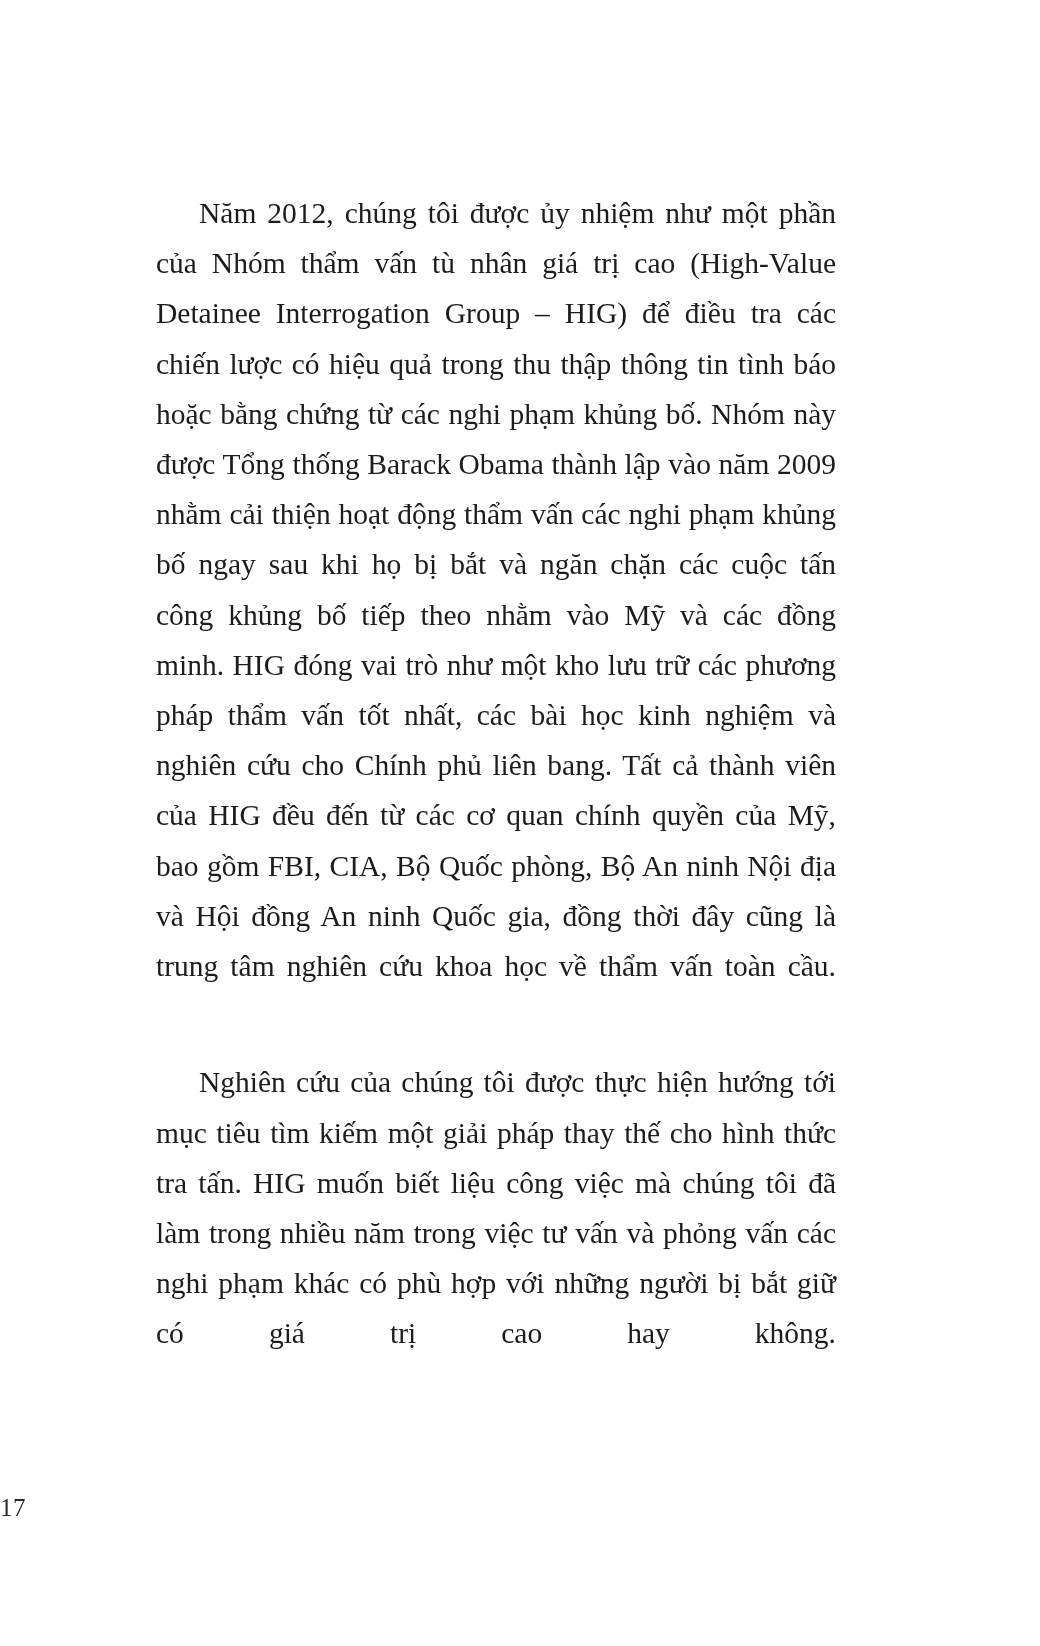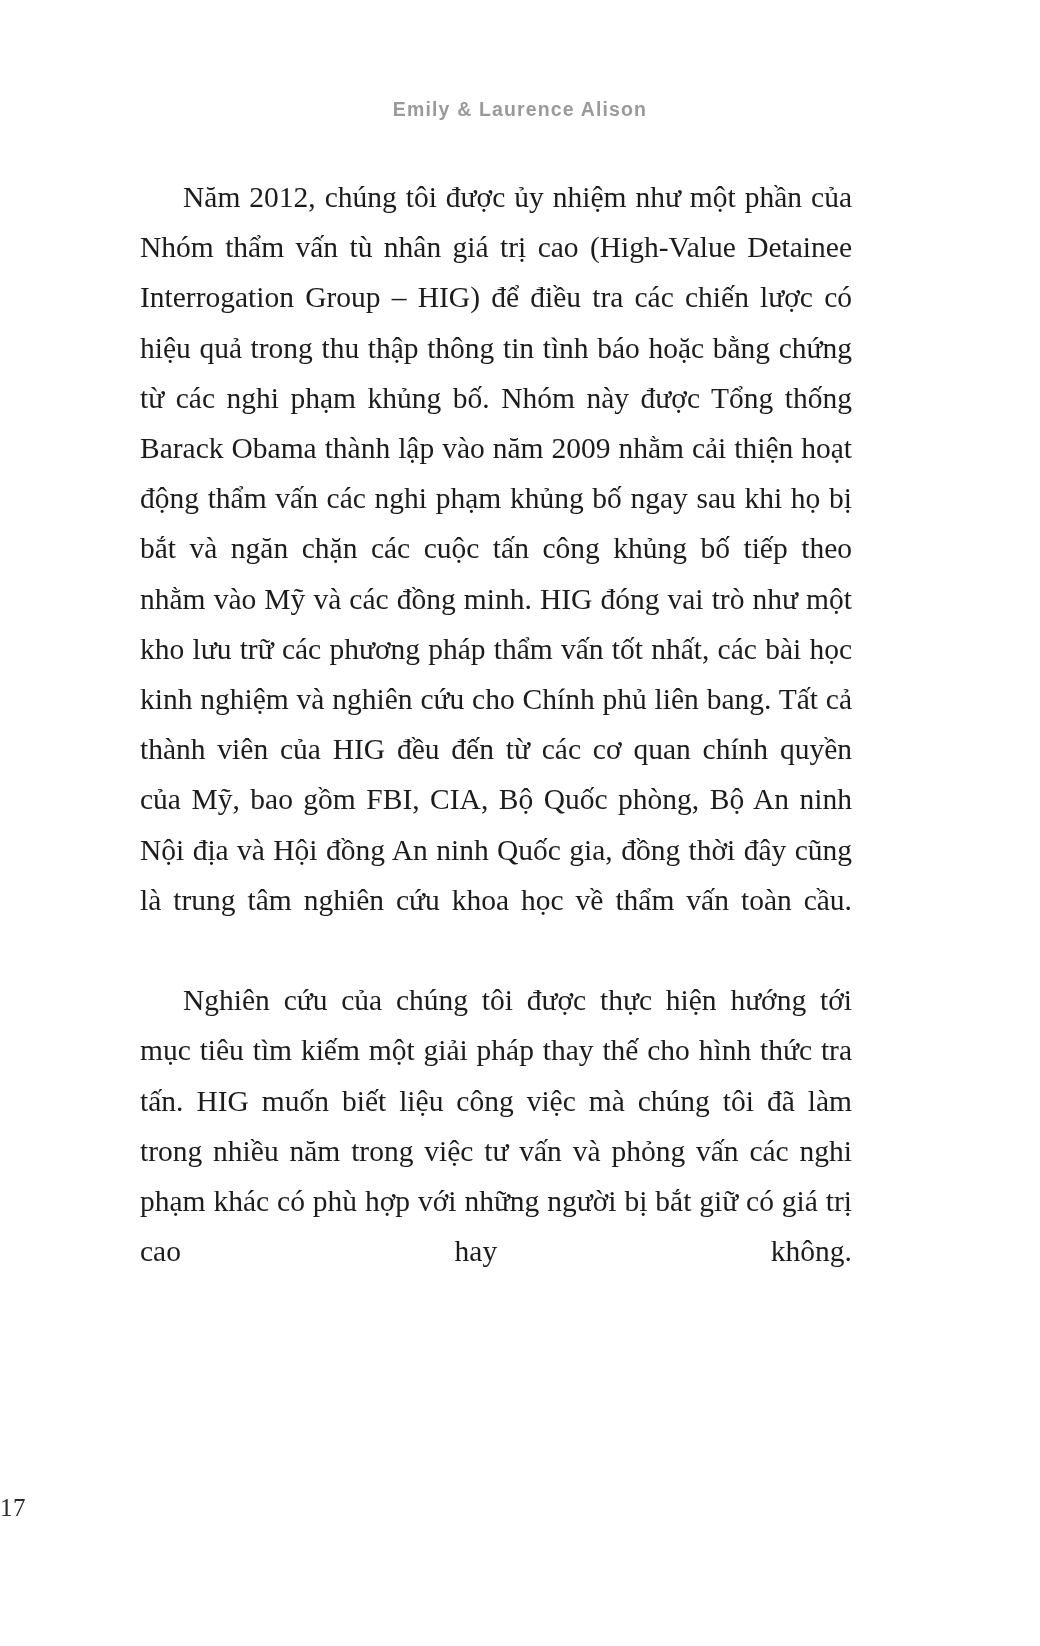--- a/index.html
+++ b/index.html
@@ -42,21 +42,21 @@
 
   
   .text-block {
     position: absolute;
     left: 140px;
     top: 172px;
     width: 712px;
   }
 
   .body-paragraph {
-    margin: 0;
+    margin: 16px;
     text-align: justify;
     text-justify: inter-word;
     text-indent: 43px;
     font-size: 29.5px;
     line-height: 50.2px;
     color: #1c1c1c;
     word-spacing: 0.2px;
     hyphens: none;
   }
 
@@ -81,21 +81,20 @@
     font-size: 25px;
     color: #2b2b2b;
     letter-spacing: 0.5px;
   }
 </style>
 </head>
 <body>
 
 <div class="page">
 
-  <div class="running-header">Emily &amp; Laurence Alison</div>
 
   <div class="text-block">
     <p class="body-paragraph">Năm 2012, chúng tôi được ủy nhiệm như một phần của Nhóm thẩm vấn tù nhân giá trị cao (High-Value Detainee Interrogation Group – HIG) để điều tra các chiến lược có hiệu quả trong thu thập thông tin tình báo hoặc bằng chứng từ các nghi phạm khủng bố. Nhóm này được Tổng thống Barack Obama thành lập vào năm 2009 nhằm cải thiện hoạt động thẩm vấn các nghi phạm khủng bố ngay sau khi họ bị bắt và ngăn chặn các cuộc tấn công khủng bố tiếp theo nhằm vào Mỹ và các đồng minh. HIG đóng vai trò như một kho lưu trữ các phương pháp thẩm vấn tốt nhất, các bài học kinh nghiệm và nghiên cứu cho Chính phủ liên bang. Tất cả thành viên của HIG đều đến từ các cơ quan chính quyền của Mỹ, bao gồm FBI, CIA, Bộ Quốc phòng, Bộ An ninh Nội địa và Hội đồng An ninh Quốc gia, đồng thời đây cũng là trung tâm nghiên cứu khoa học về thẩm vấn toàn cầu.</p>
     <p class="body-paragraph">Nghiên cứu của chúng tôi được thực hiện hướng tới mục tiêu tìm kiếm một giải pháp thay thế cho hình thức tra tấn. HIG muốn biết liệu công việc mà chúng tôi đã làm trong nhiều năm trong việc tư vấn và phỏng vấn các nghi phạm khác có phù hợp với những người bị bắt giữ có giá trị cao hay không.</p>
   </div>
 
   <div class="page-number">17</div>
 
 </div>
 

